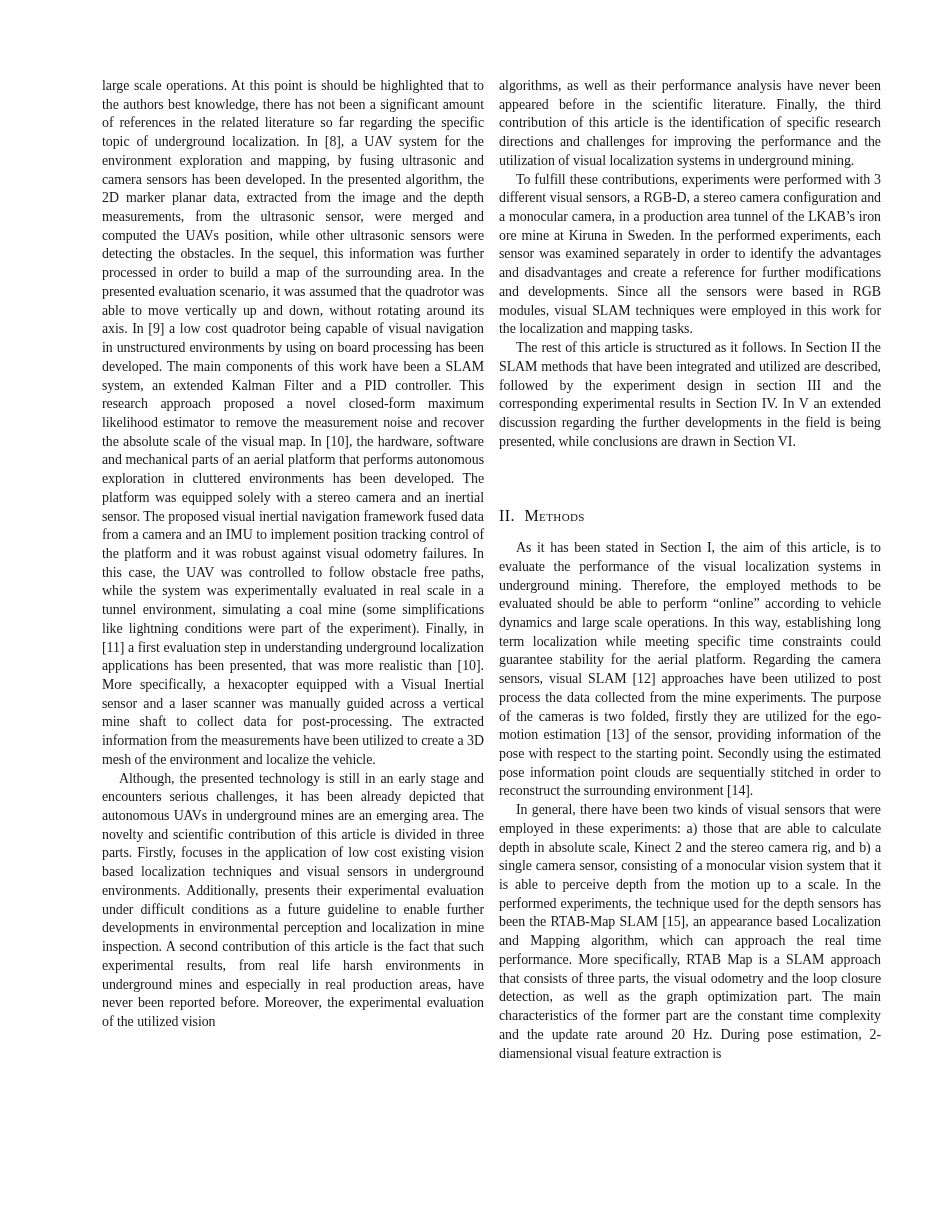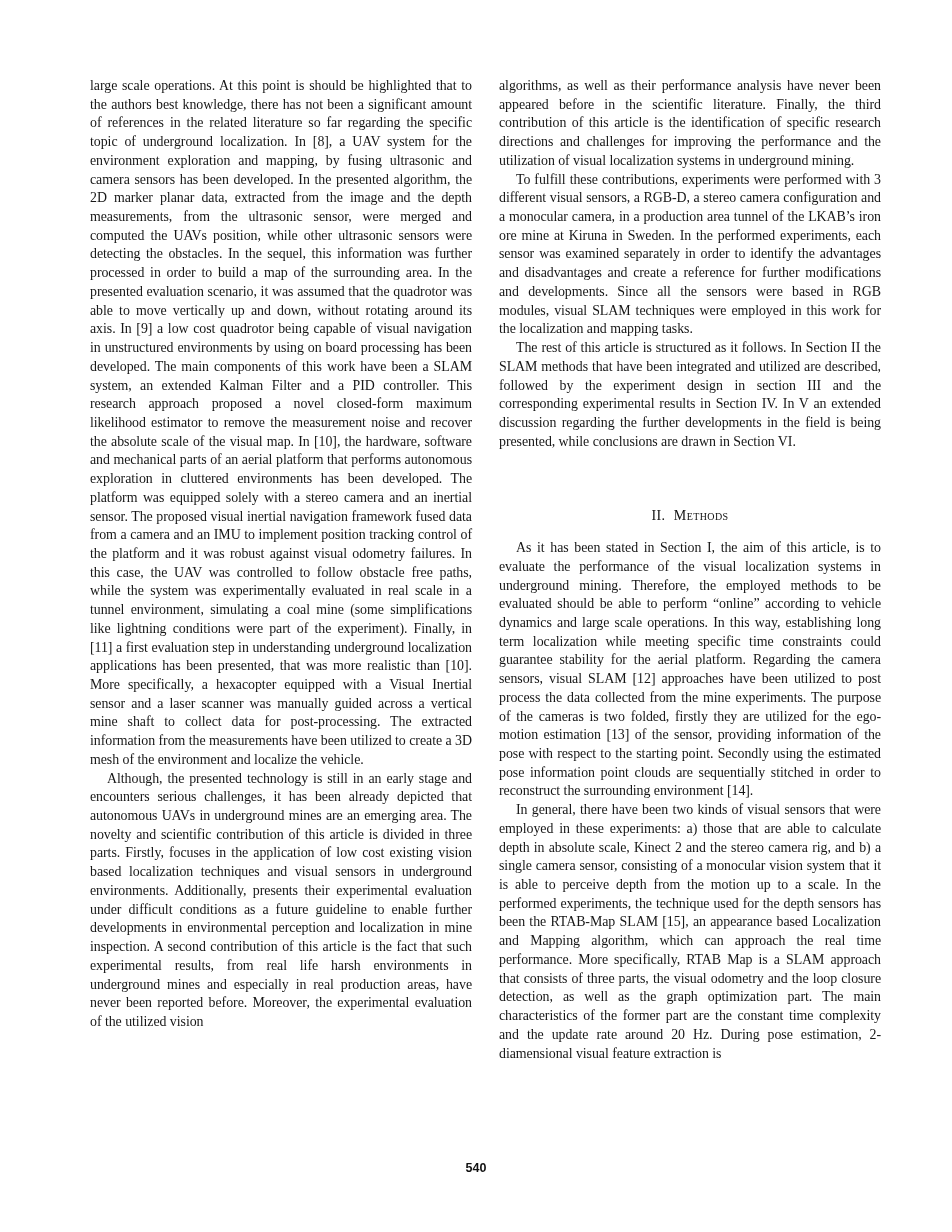--- a/index.html
+++ b/index.html
@@ -18,29 +18,28 @@
   }
   .column {
     position: absolute;
     top: 77px;
     width: 382px;
     text-align: justify;
     font-size: 13.9px;
     line-height: 18.72px;
     letter-spacing: -0.05px;
   }
-  .col-left  { left: 90px; }
+  .col-left  { left: 102px; }
   .col-right { left: 499px; }
   .column p { margin: 0; padding: 0; }
   .column p.indent { text-indent: 17px; }
   .section-heading {
     margin: 56px 0 13px 0;
-    text-align: center;
     font-variant: small-caps;
-    font-size: 14px;
+    font-size: 16px;
     letter-spacing: 0.4px;
     color: #111111;
   }
   .heading-number { margin-right: 0.6em; }
   .page-number {
     position: absolute;
     left: 0;
     top: 1161px;
     width: 952px;
     text-align: center;
@@ -66,15 +65,14 @@
     <p class="indent">The rest of this article is structured as it follows. In Section II the SLAM methods that have been integrated and utilized are described, followed by the experiment design in section III and the corresponding experimental results in Section IV. In V an extended discussion regarding the further developments in the field is being presented, while conclusions are drawn in Section VI.</p>
 
     <div class="section-heading">
       <span class="heading-number">II.</span><span>Methods</span>
     </div>
 
     <p class="indent">As it has been stated in Section I, the aim of this article, is to evaluate the performance of the visual localization systems in underground mining. Therefore, the employed methods to be evaluated should be able to perform “online” according to vehicle dynamics and large scale operations. In this way, establishing long term localization while meeting specific time constraints could guarantee stability for the aerial platform. Regarding the camera sensors, visual SLAM [12] approaches have been utilized to post process the data collected from the mine experiments. The purpose of the cameras is two folded, firstly they are utilized for the ego-motion estimation [13] of the sensor, providing information of the pose with respect to the starting point. Secondly using the estimated pose information point clouds are sequentially stitched in order to reconstruct the surrounding environment [14].</p>
     <p class="indent">In general, there have been two kinds of visual sensors that were employed in these experiments: a) those that are able to calculate depth in absolute scale, Kinect 2 and the stereo camera rig, and b) a single camera sensor, consisting of a monocular vision system that it is able to perceive depth from the motion up to a scale. In the performed experiments, the technique used for the depth sensors has been the RTAB-Map SLAM [15], an appearance based Localization and Mapping algorithm, which can approach the real time performance. More specifically, RTAB Map is a SLAM approach that consists of three parts, the visual odometry and the loop closure detection, as well as the graph optimization part. The main characteristics of the former part are the constant time complexity and the update rate around 20 Hz. During pose estimation, 2-diamensional visual feature extraction is</p>
   </div>
 
-  <div class="page-number">540</div>
 
 </div>
 
 </body></html>

